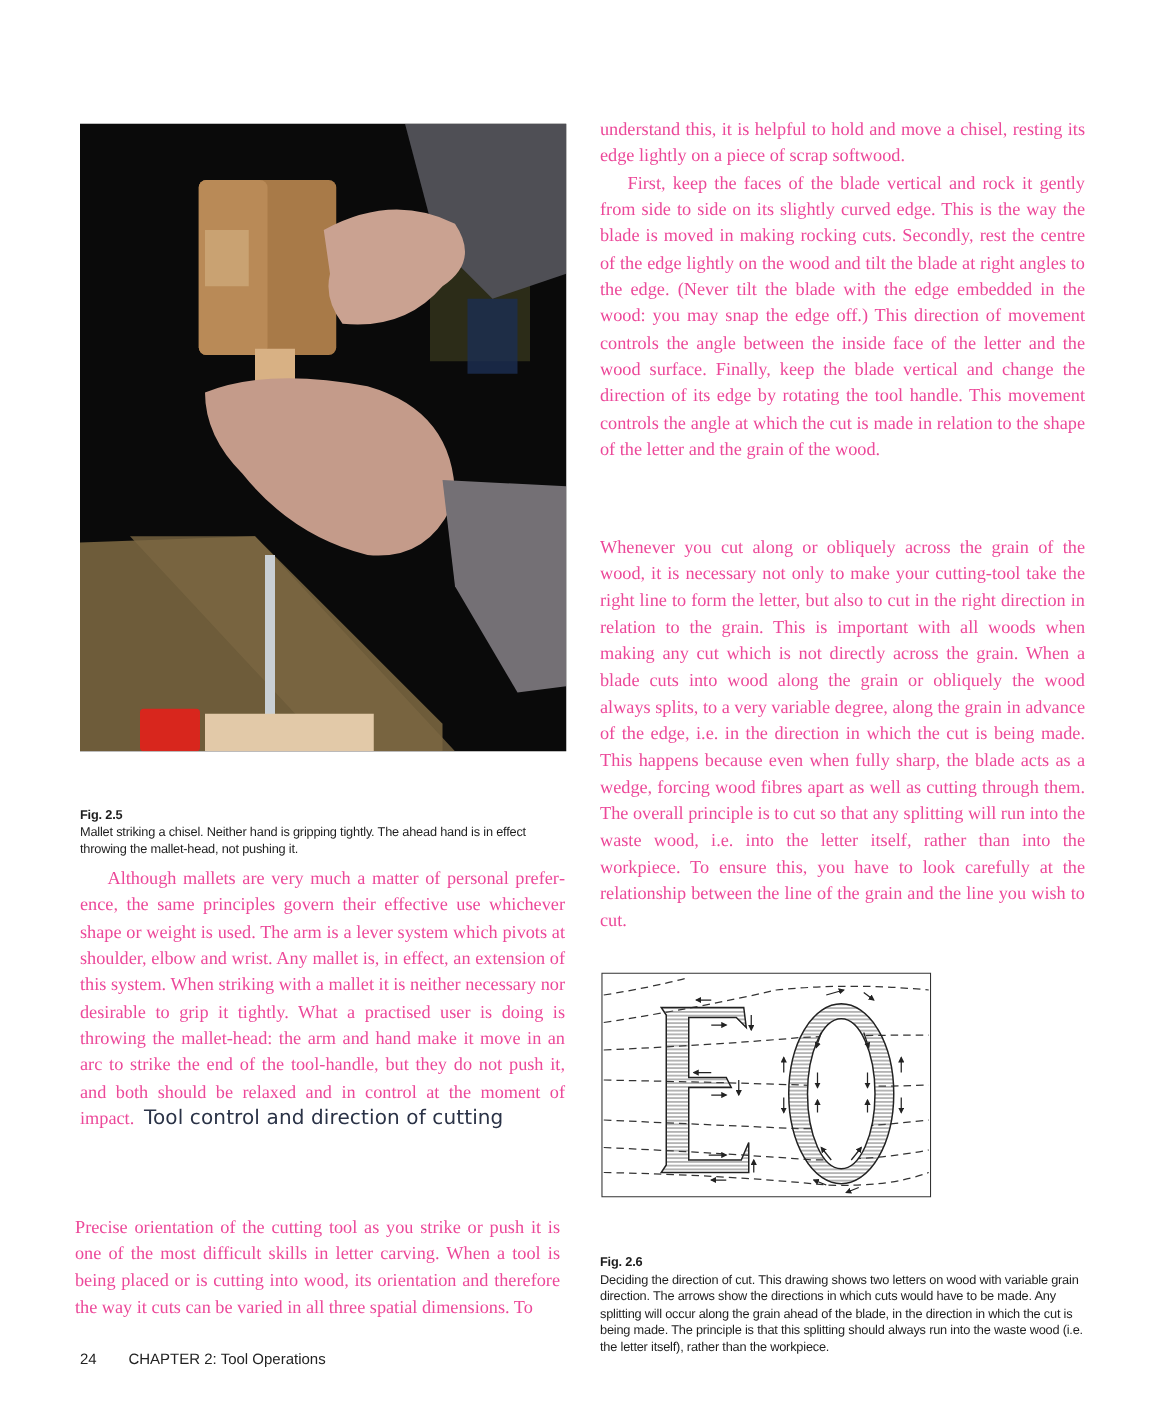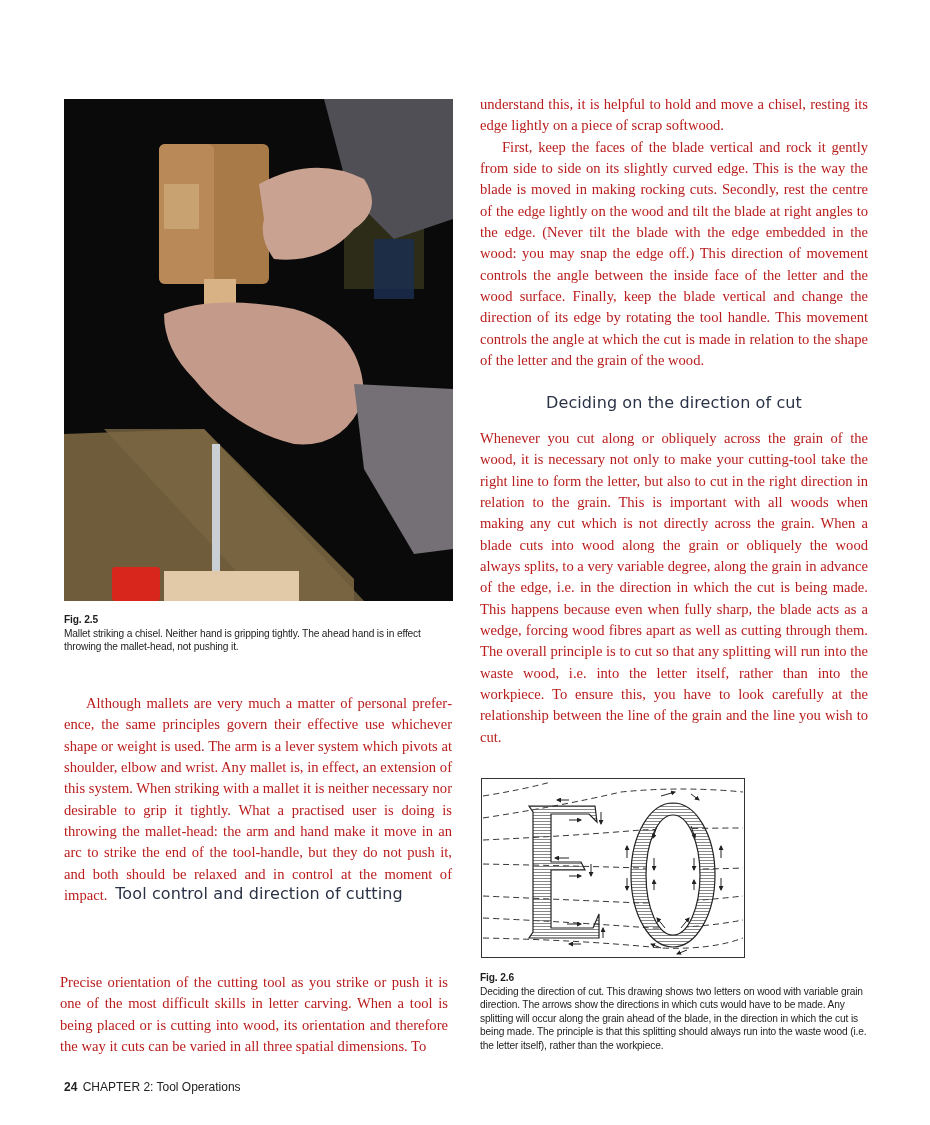--- a/index.html
+++ b/index.html
@@ -3,21 +3,21 @@
   <meta charset="utf-8">
   <style>
     html, body { margin: 0; padding: 0; background: #ffffff; }
     body { width: 930px; height: 1125px; position: relative; overflow: hidden; }
     .page { position: absolute; left: 0; top: 0; width: 930px; height: 1125px; background: #fff; }
 
     .body-text {
       font-family: "Liberation Serif", "DejaVu Serif", serif;
       font-size: 14.6px;
       line-height: 21.35px;
-      color: #b91c1c;
+      color: #ec4899;
       text-align: justify;
       margin: 0;
       hyphens: manual;
     }
     .body-text.indent { text-indent: 22px; }
 
     .heading {
       font-family: "DejaVu Sans", "Liberation Sans", sans-serif;
       font-size: 16px;
       color: #2a3246;
@@ -26,20 +26,21 @@
       font-weight: normal;
       letter-spacing: 0.1px;
     }
 
     .caption {
       font-family: "Liberation Sans", "DejaVu Sans", sans-serif;
       font-size: 10.2px;
       line-height: 13.5px;
       color: #1d1d1d;
       letter-spacing: -0.15px;
+      margin-top: 33px;
     }
     .caption .fig { font-weight: bold; display: block; }
 
     
     #photo { position: absolute; left: 64px; top: 99px; width: 389px; height: 502px; background: #0b0b0b; overflow: hidden; }
     #cap-25 { position: absolute; left: 64px; top: 613px; width: 395px; }
     #left-p1 { position: absolute; left: 64px; top: 693px; width: 388px; }
     #left-h { position: absolute; left: 64px; top: 884px; width: 390px; }
     #left-p2 { position: absolute; left: 60px; top: 972px; width: 388px; }
 
@@ -48,21 +49,21 @@
     #right-h { position: absolute; left: 480px; top: 393px; width: 388px; }
     #right-p2 { position: absolute; left: 480px; top: 428px; width: 388px; }
     #illus { position: absolute; left: 481px; top: 778px; width: 264px; height: 180px; }
     #cap-26 { position: absolute; left: 480px; top: 971px; width: 395px; }
 
     #footer {
       position: absolute; left: 64px; top: 1080px;
       font-family: "Liberation Sans", "DejaVu Sans", sans-serif;
       font-size: 12px; color: #222;
     }
-    #footer .num { font-weight: bold; margin-right: 2px; }
+    #footer .num { font-weight: normal; margin-right: 22px; }
   </style>
 </head>
 <body>
 
 <div class="page">
 
   <div id="photo">
     <svg width="389" height="502" viewBox="0 0 389 502" xmlns="http://www.w3.org/2000/svg">
       <rect width="389" height="502" fill="#0a0a0a"></rect>
 
@@ -104,21 +105,20 @@
 
   <h2 id="left-h" class="heading">Tool control and direction of cutting</h2>
 
   <p id="left-p2" class="body-text">Precise orientation of the cutting tool as you strike or push it is one of the most difficult skills in letter carving. When a tool is being placed or is cutting into wood, its orientation and therefore the way it cuts can be varied in all three spatial dimensions. To</p>
 
   <div id="right-p1">
     <p class="body-text">understand this, it is helpful to hold and move a chisel, resting its edge lightly on a piece of scrap softwood.</p>
     <p class="body-text indent">First, keep the faces of the blade vertical and rock it gently from side to side on its slightly curved edge. This is the way the blade is moved in making rocking cuts. Secondly, rest the centre of the edge lightly on the wood and tilt the blade at right angles to the edge. (Never tilt the blade with the edge embedded in the wood: you may snap the edge off.) This direction of movement controls the angle between the inside face of the letter and the wood surface. Finally, keep the blade vertical and change the direction of its edge by rotating the tool handle. This movement controls the angle at which the cut is made in relation to the shape of the letter and the grain of the wood.</p>
   </div>
 
-  <h2 id="right-h" class="heading">Deciding on the direction of cut</h2>
 
   <p id="right-p2" class="body-text">Whenever you cut along or obliquely across the grain of the wood, it is necessary not only to make your cutting-tool take the right line to form the letter, but also to cut in the right direction in relation to the grain. This is important with all woods when making any cut which is not directly across the grain. When a blade cuts into wood along the grain or obliquely the wood always splits, to a very variable degree, along the grain in advance of the edge, i.e. in the direction in which the cut is being made. This happens because even when fully sharp, the blade acts as a wedge, forcing wood fibres apart as well as cutting through them. The overall principle is to cut so that any splitting will run into the waste wood, i.e. into the letter itself, rather than into the workpiece. To ensure this, you have to look carefully at the relationship between the line of the grain and the line you wish to cut.</p>
 
   <div id="illus">
     <svg width="264" height="180" viewBox="0 0 264 180" xmlns="http://www.w3.org/2000/svg">
       <defs>
         <pattern id="hatch" width="4" height="3" patternUnits="userSpaceOnUse">
           <line x1="0" y1="1.5" x2="4" y2="1.5" stroke="#555" stroke-width="0.7"></line>
         </pattern>
         <marker id="arr" markerWidth="5" markerHeight="5" refX="4" refY="2.5" orient="auto">

